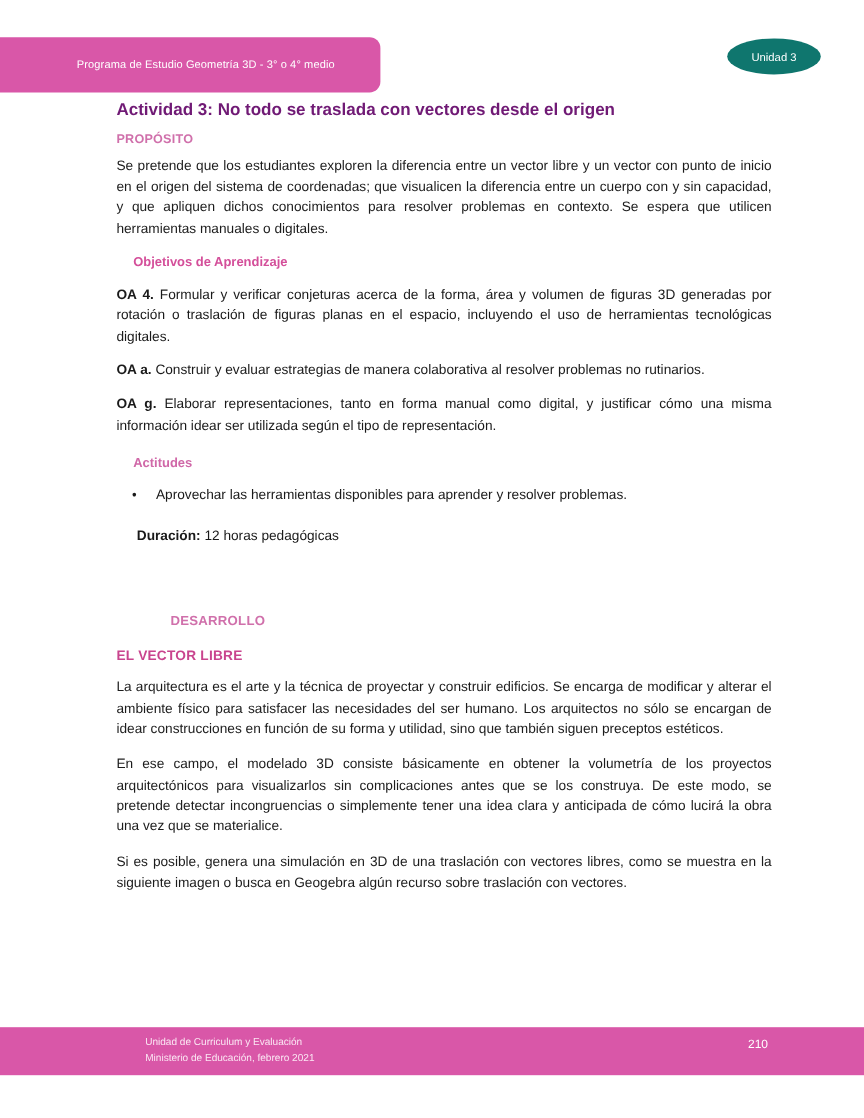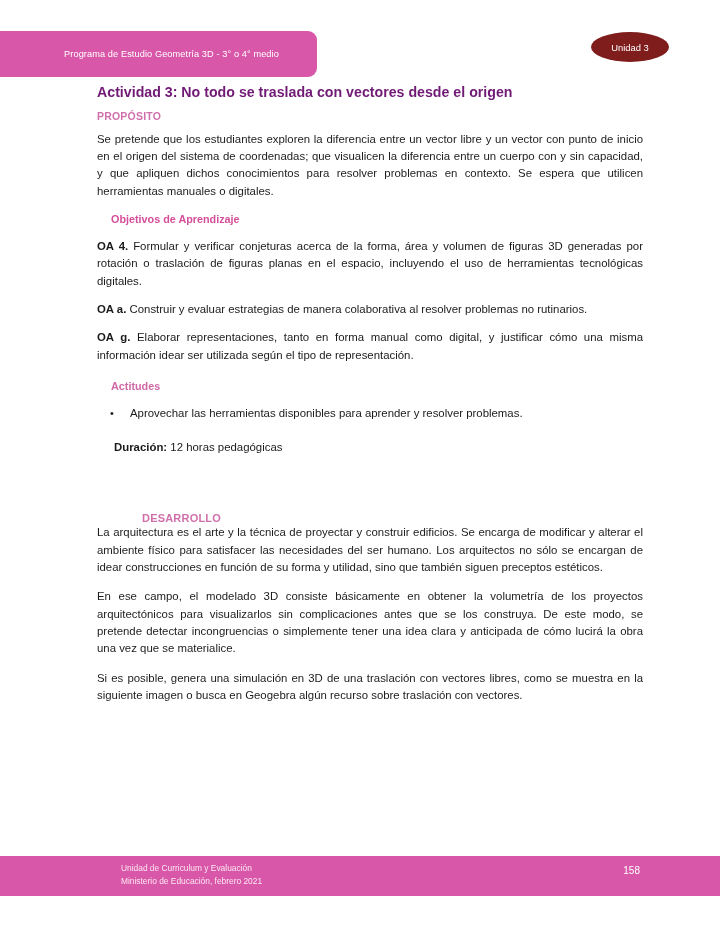--- a/index.html
+++ b/index.html
@@ -39,25 +39,25 @@
   .header-band-text {
     color: #ffffff;
     font-size: 9.2px;
     letter-spacing: 0.1px;
     white-space: nowrap;
     padding-left: 26px;
   }
 
   .unit-badge {
     position: absolute;
-    right: 51px;
+    right: 36px;
     top: 32px;
     width: 78px;
     height: 30px;
-    background: #7f1d1d;
+    background: #0f766e;
     border-radius: 50%;
     display: flex;
     align-items: center;
     justify-content: center;
   }
   .unit-badge-text {
     color: #ffffff;
     font-size: 9.4px;
     white-space: nowrap;
   }
@@ -215,28 +215,29 @@
 
     <div class="bullet-row">
       <span class="bullet-dot">•</span>
       <span class="bullet-text">Aprovechar las herramientas disponibles para aprender y resolver problemas.</span>
     </div>
 
     <p class="duration-line"><span class="duration-key">Duración:</span><span> 12 horas pedagógicas</span></p>
 
     <div class="section-desarrollo">DESARROLLO</div>
 
+    <div class="section-vector">EL VECTOR LIBRE</div>
 
     <p class="body-text">La arquitectura es el arte y la técnica de proyectar y construir edificios. Se encarga de modificar y alterar el ambiente físico para satisfacer las necesidades del ser humano. Los arquitectos no sólo se encargan de idear construcciones en función de su forma y utilidad, sino que también siguen preceptos estéticos.</p>
     <p class="body-text">En ese campo, el modelado 3D consiste básicamente en obtener la volumetría de los proyectos arquitectónicos para visualizarlos sin complicaciones antes que se los construya. De este modo, se pretende detectar incongruencias o simplemente tener una idea clara y anticipada de cómo lucirá la obra una vez que se materialice.</p>
     <p class="body-text">Si es posible, genera una simulación en 3D de una traslación con vectores libres, como se muestra en la siguiente imagen o busca en Geogebra algún recurso sobre traslación con vectores.</p>
 
   </div>
 
   <div class="footer-band">
     <div class="footer-text">
       <span class="footer-line">Unidad de Curriculum y Evaluación</span>
       <span class="footer-line">Ministerio de Educación, febrero 2021</span>
     </div>
-    <div class="footer-page">158</div>
+    <div class="footer-page">210</div>
   </div>
 
 </div>
 
 </body></html>

